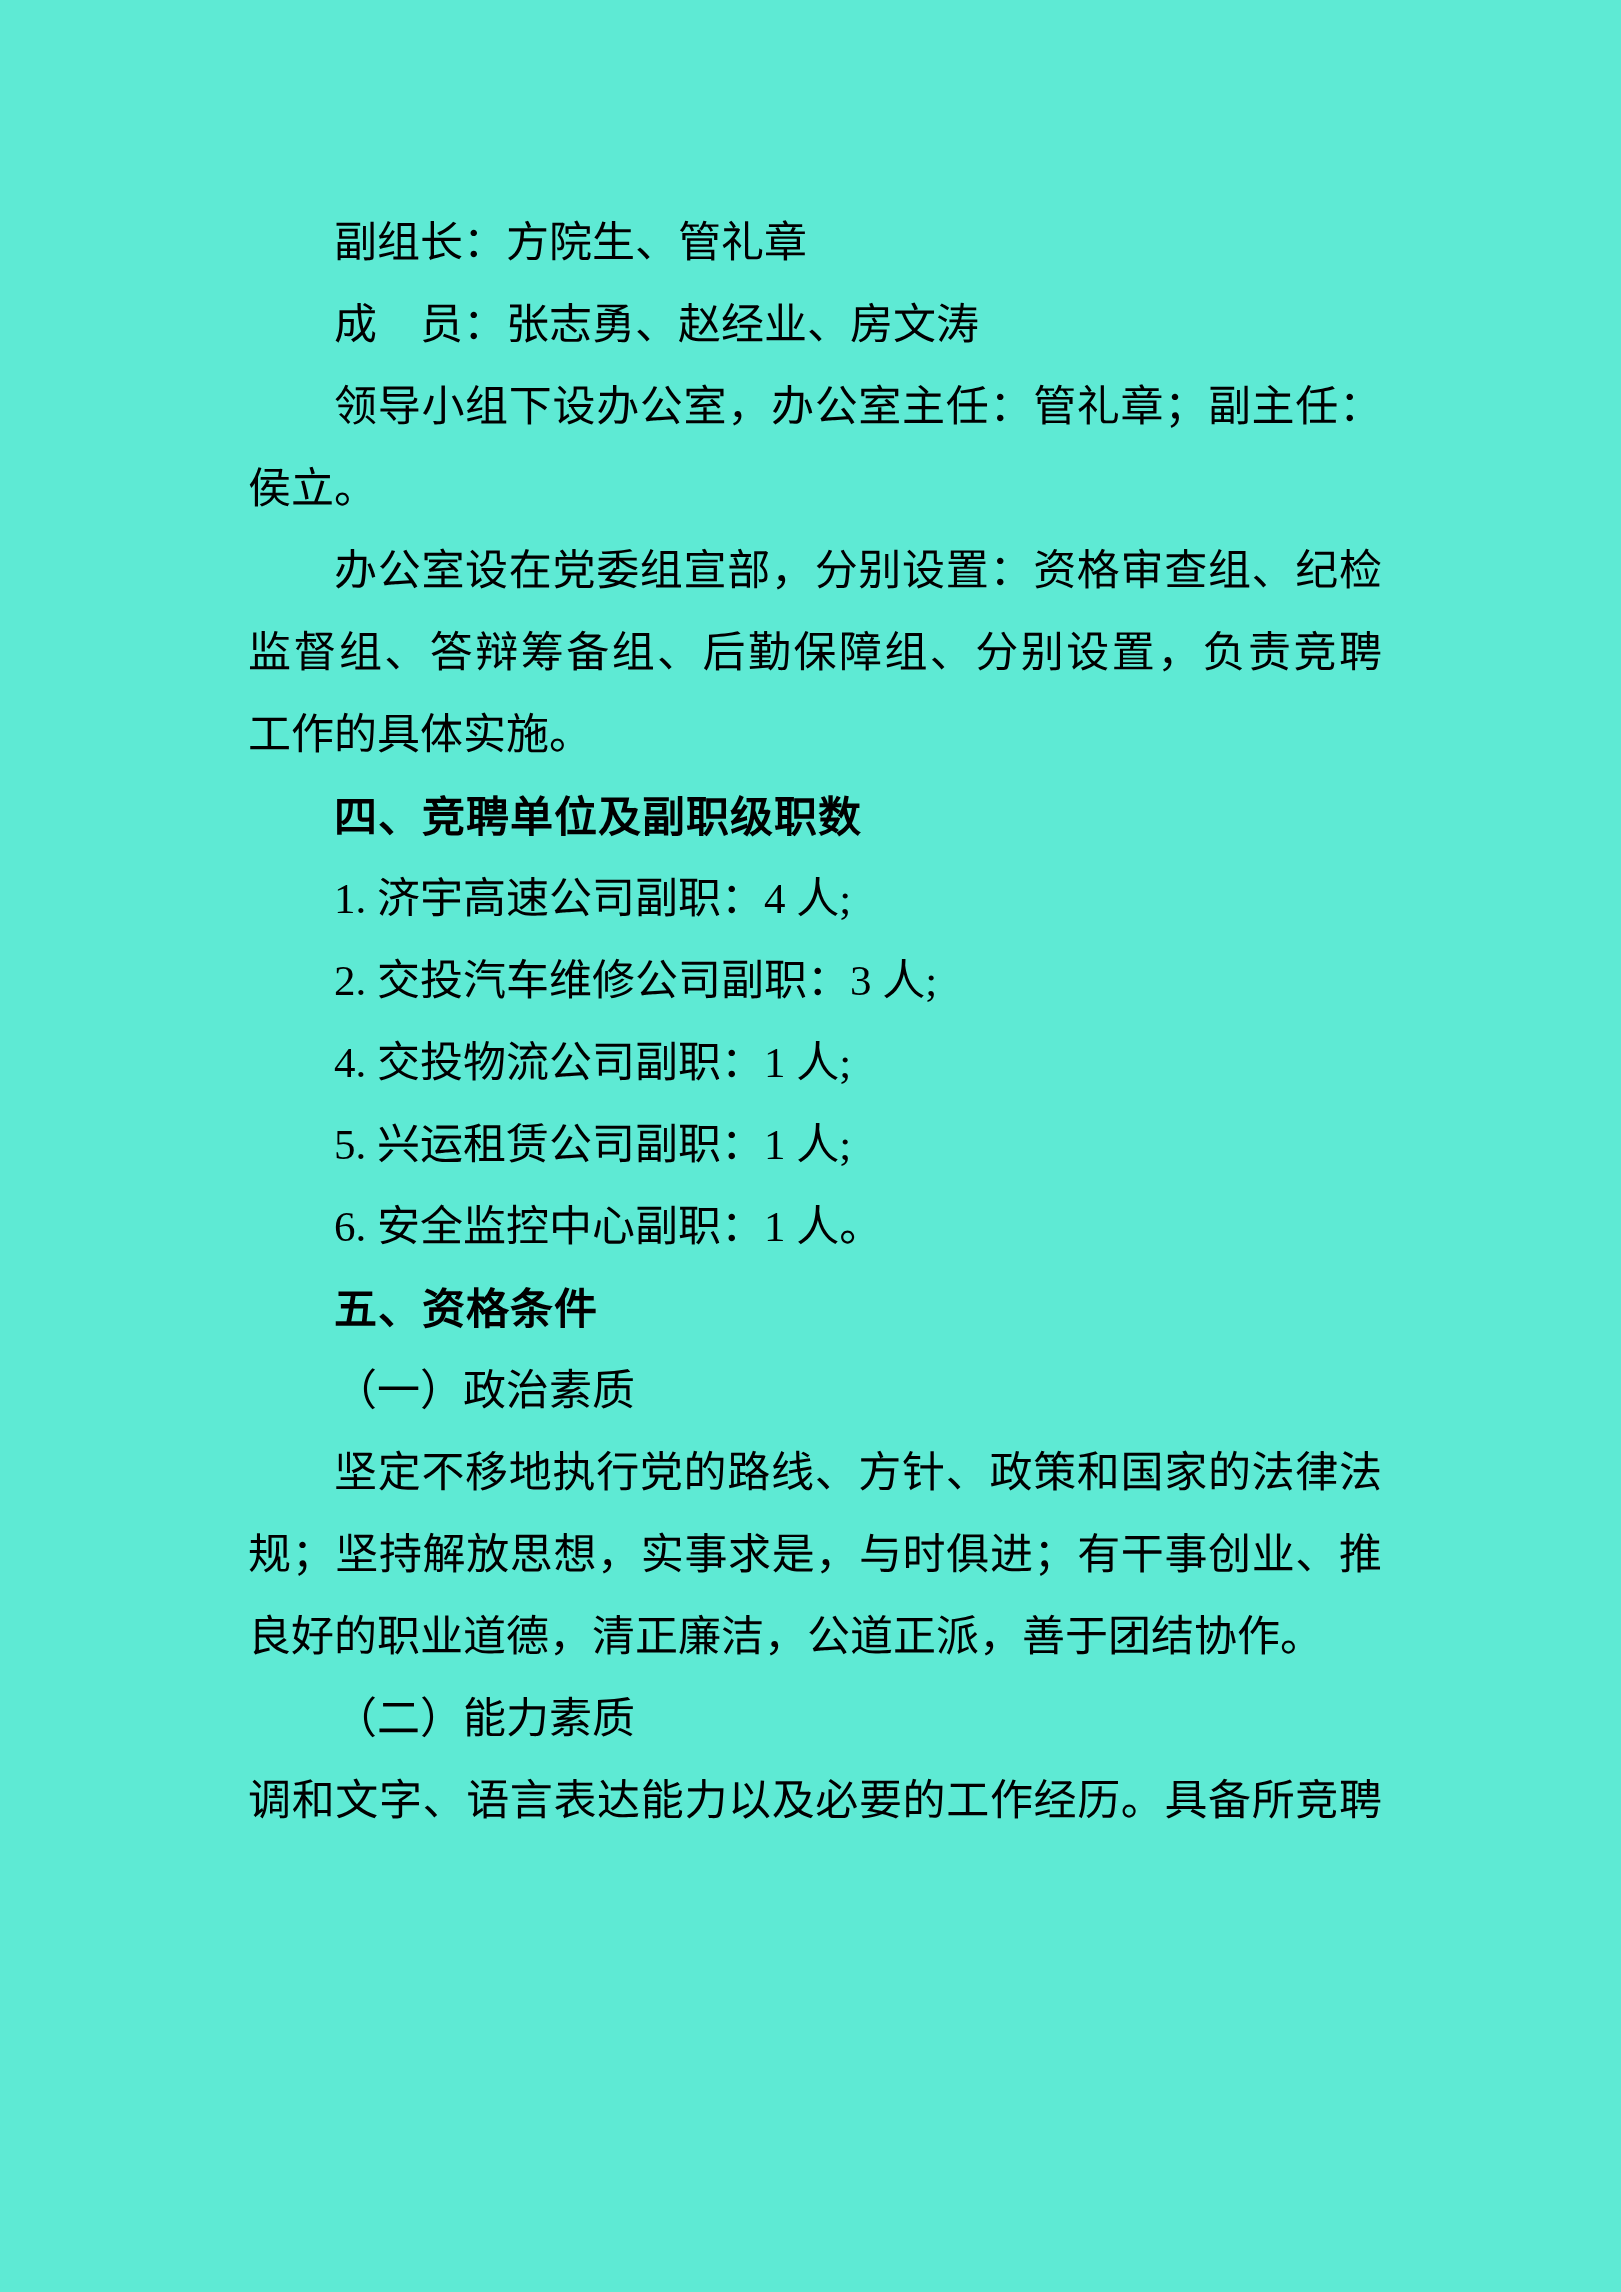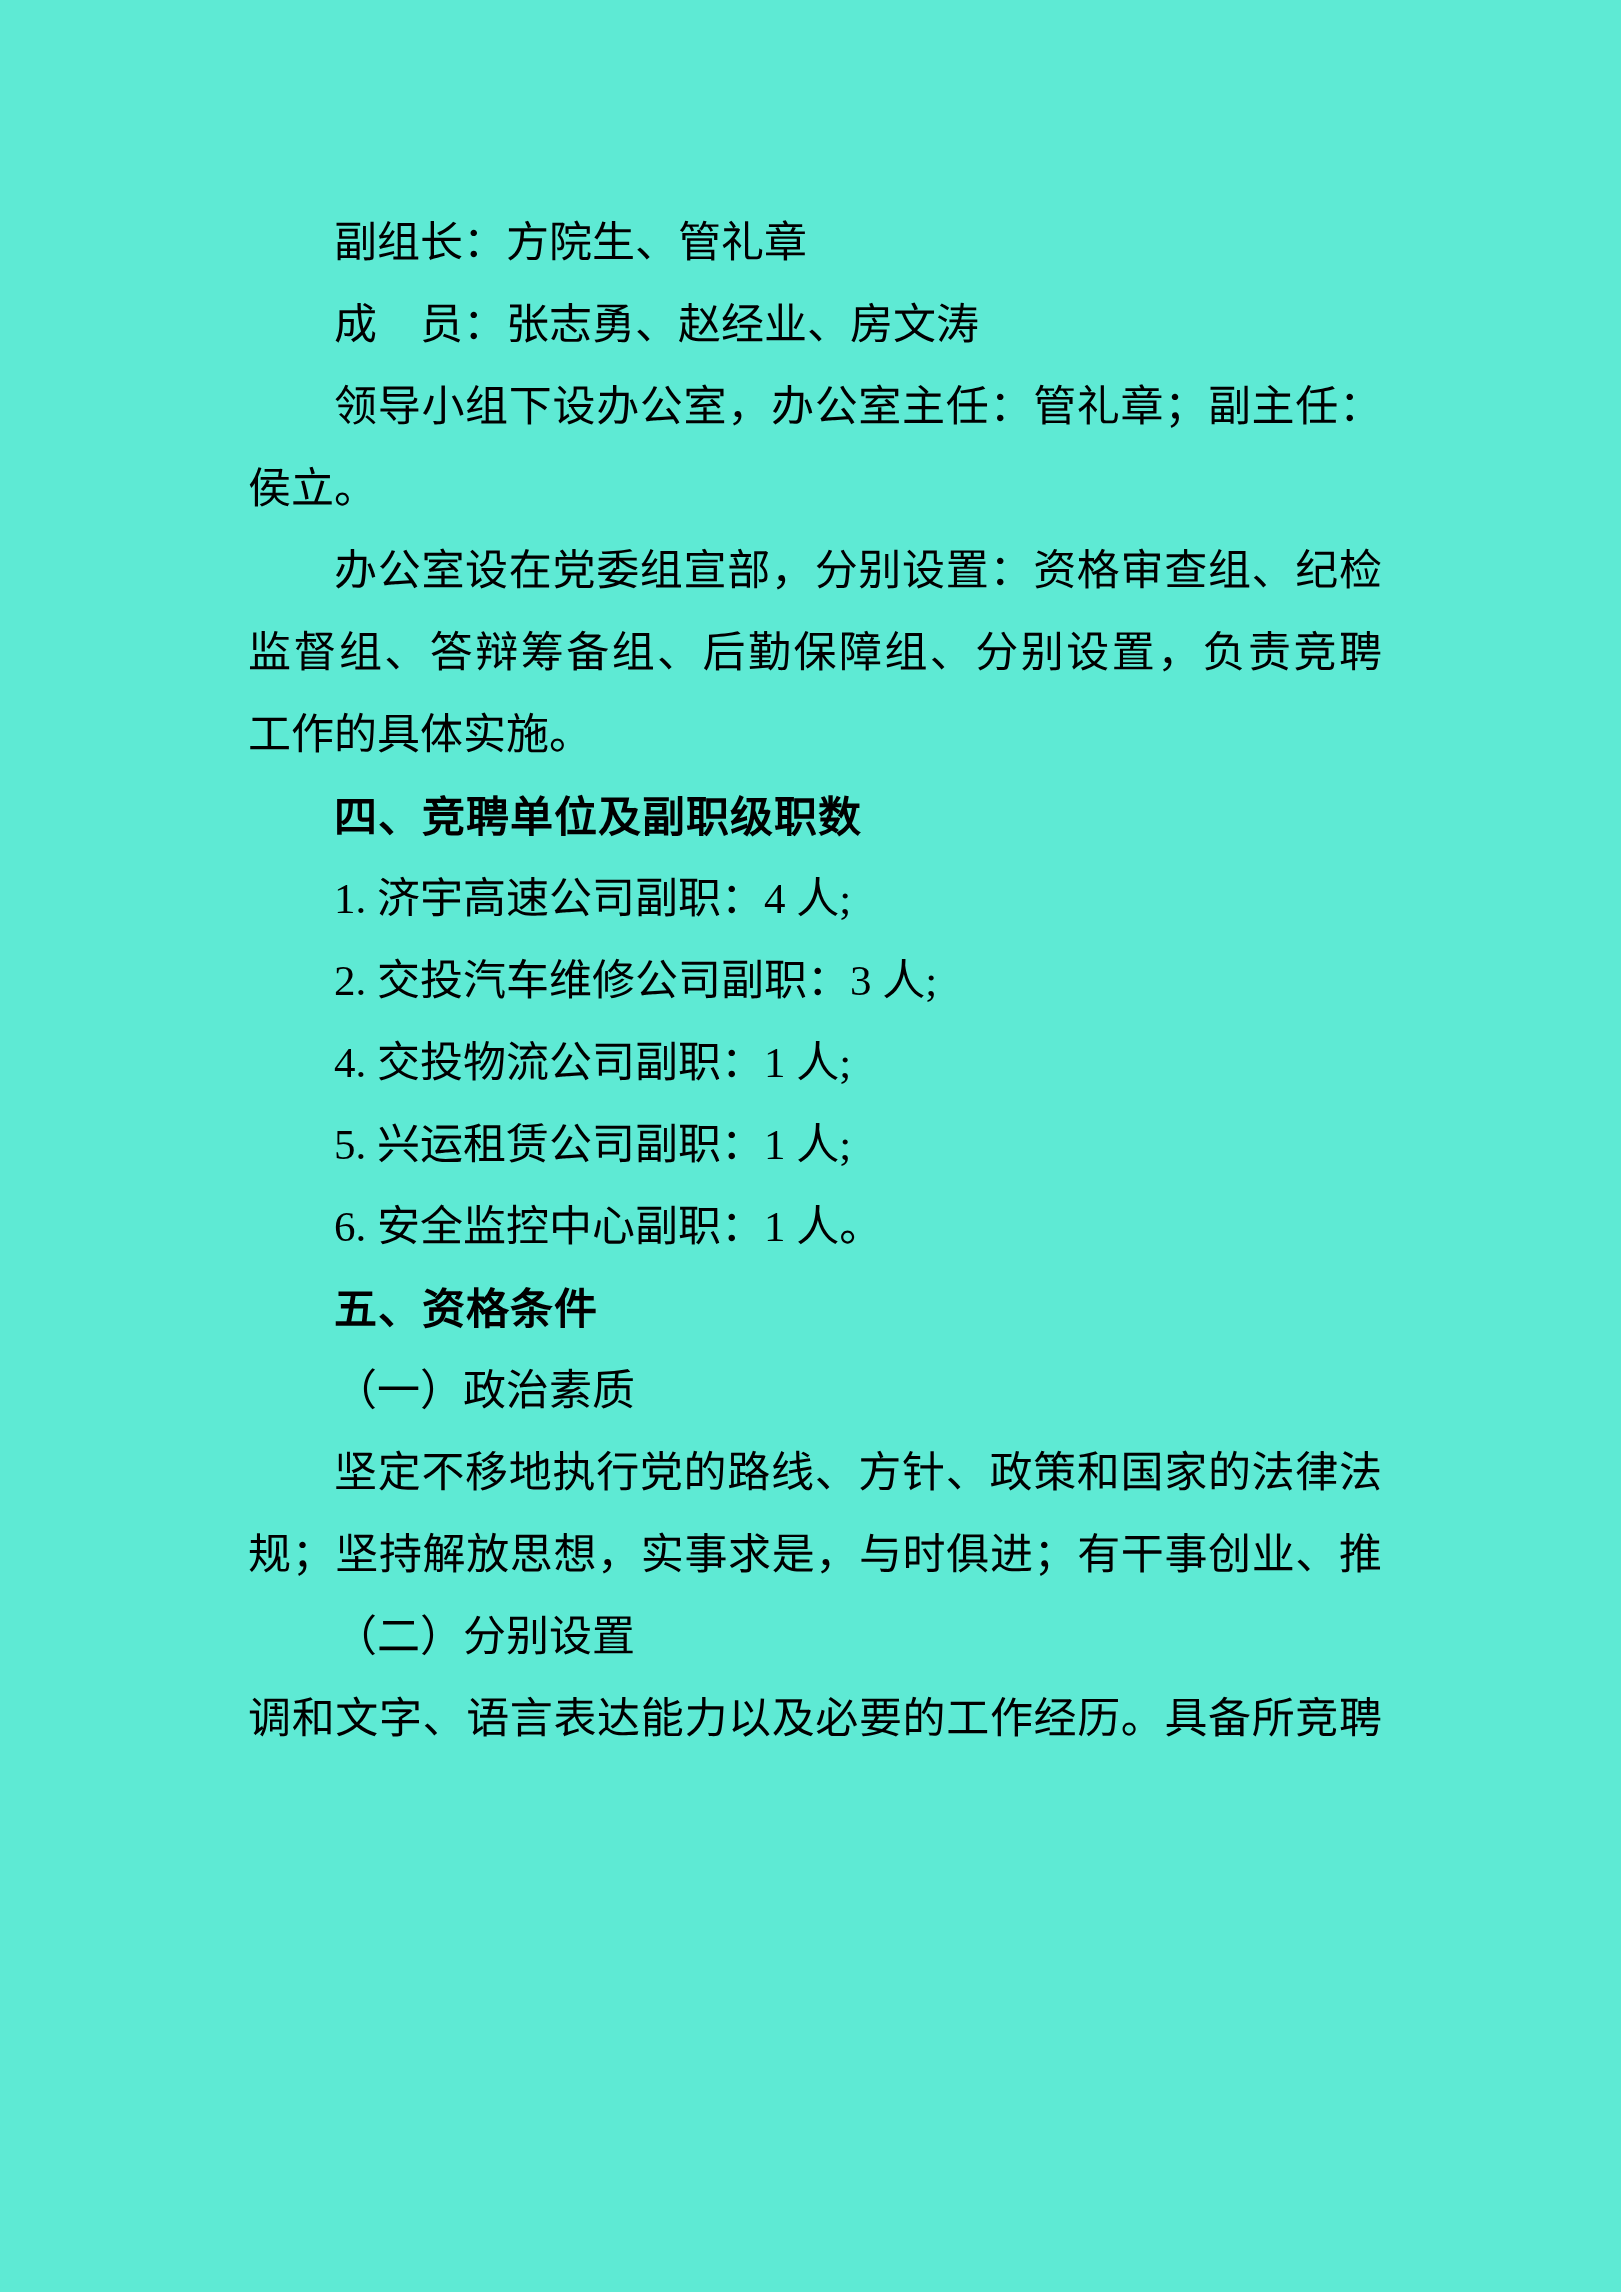--- a/index.html
+++ b/index.html
@@ -67,17 +67,18 @@
     <div class="line indent h">四、竞聘单位及副职级职数</div>
     <div class="line indent">1. 济宇高速公司副职：4 人;</div>
     <div class="line indent">2. 交投汽车维修公司副职：3 人;</div>
     <div class="line indent">4. 交投物流公司副职：1 人;</div>
     <div class="line indent">5. 兴运租赁公司副职：1 人;</div>
     <div class="line indent">6. 安全监控中心副职：1 人。</div>
     <div class="line indent h">五、资格条件</div>
     <div class="line indent sub">（一）政治素质</div>
     <div class="line indent fill">坚定不移地执行党的路线、方针、政策和国家的法律法</div>
     <div class="line fill">规；坚持解放思想，实事求是，与时俱进；有干事创业、推</div>
-    <div class="line indent sub">（二）分别设置</div>
+    <div class="line">良好的职业道德，清正廉洁，公道正派，善于团结协作。</div>
+    <div class="line indent sub">（二）能力素质</div>
     <div class="line fill">调和文字、语言表达能力以及必要的工作经历。具备所竞聘</div>
   </div>
 </div>
 
 
 </body></html>

